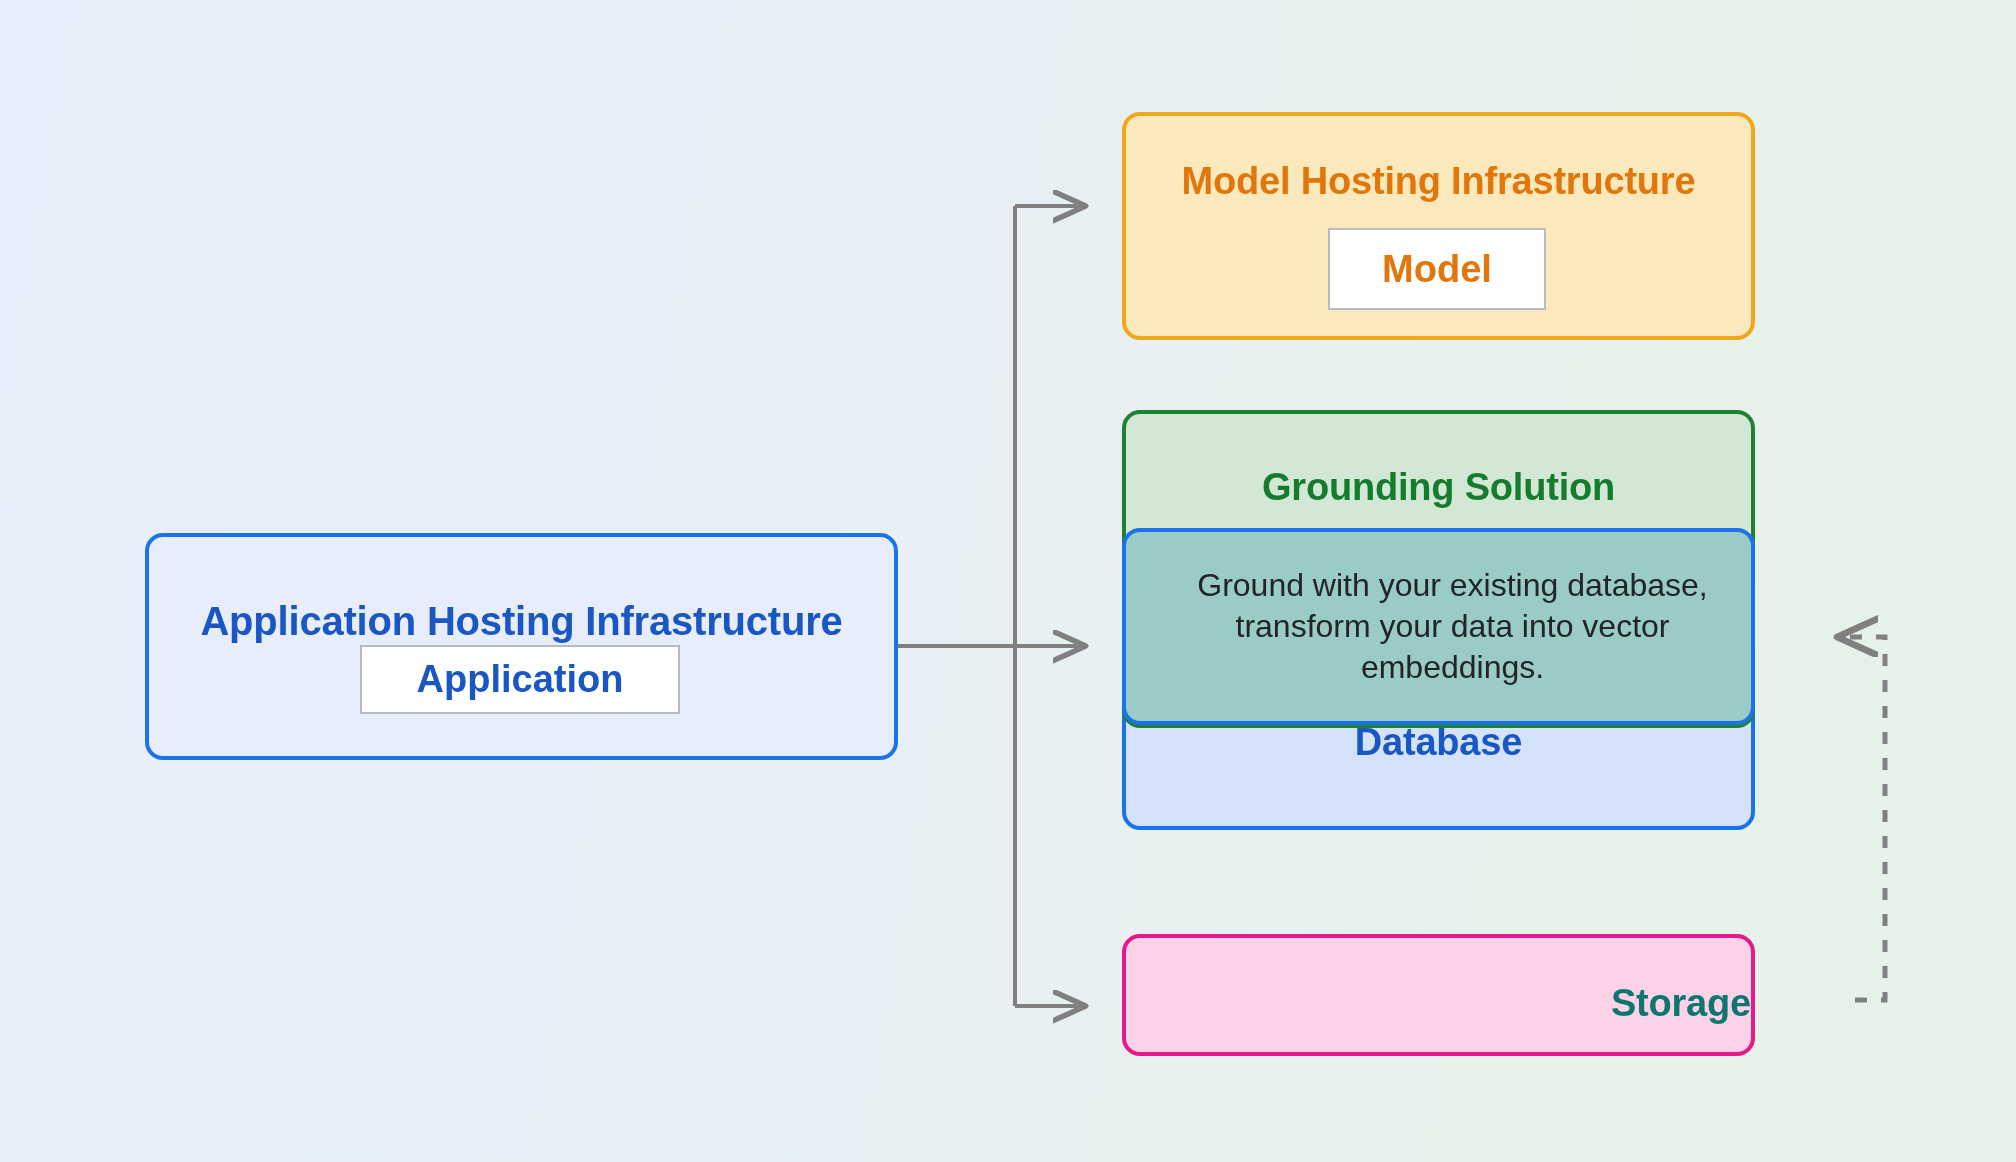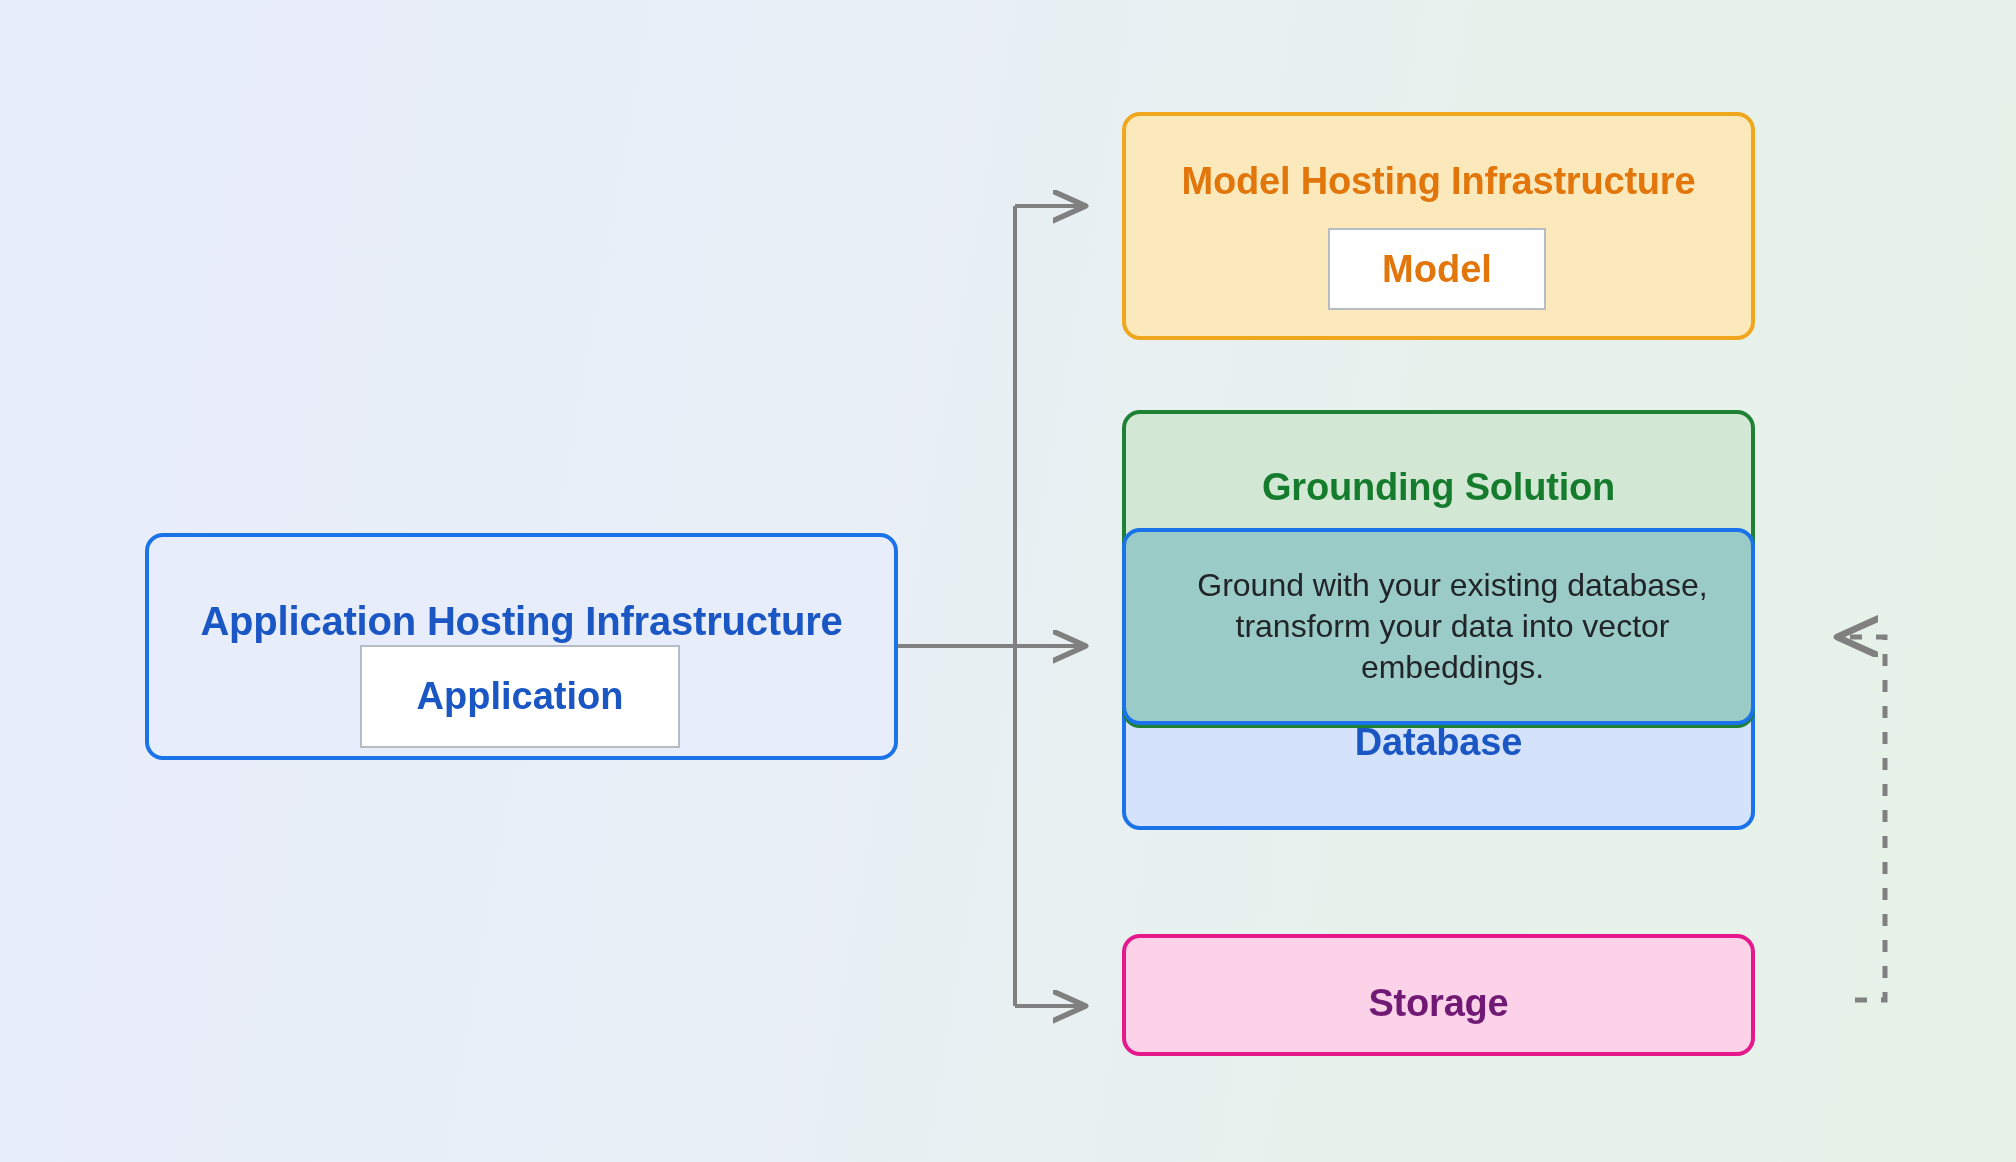--- a/index.html
+++ b/index.html
@@ -59,21 +59,21 @@
   }
   #app-host-title {
     top: 50px;
     color: #1a56c4;
     font-size: 40px;
   }
   #app-chip {
     left: 360px;
     top: 645px;
     width: 320px;
-    height: 103px;
+    height: 69px;
     color: #1a56c4;
     font-size: 38px;
   }
 
   
   #model-host {
     left: 1122px;
     top: 112px;
     width: 633px;
     height: 228px;
@@ -158,22 +158,23 @@
     left: 1122px;
     top: 934px;
     width: 633px;
     height: 122px;
     background: #fcd2e8;
     border-color: #e5198b;
     border-width: 4px;
   }
   #storage-title {
     top: 32px;
-    color: #701a75;
-    font-size: 38px;
+    color: #0f766e;
+    font-size: 38px;
+    text-align: right;
   }
 
   
   #connectors {
     position: absolute;
     left: 0;
     top: 0;
     width: 2016px;
     height: 1162px;
     pointer-events: none;

